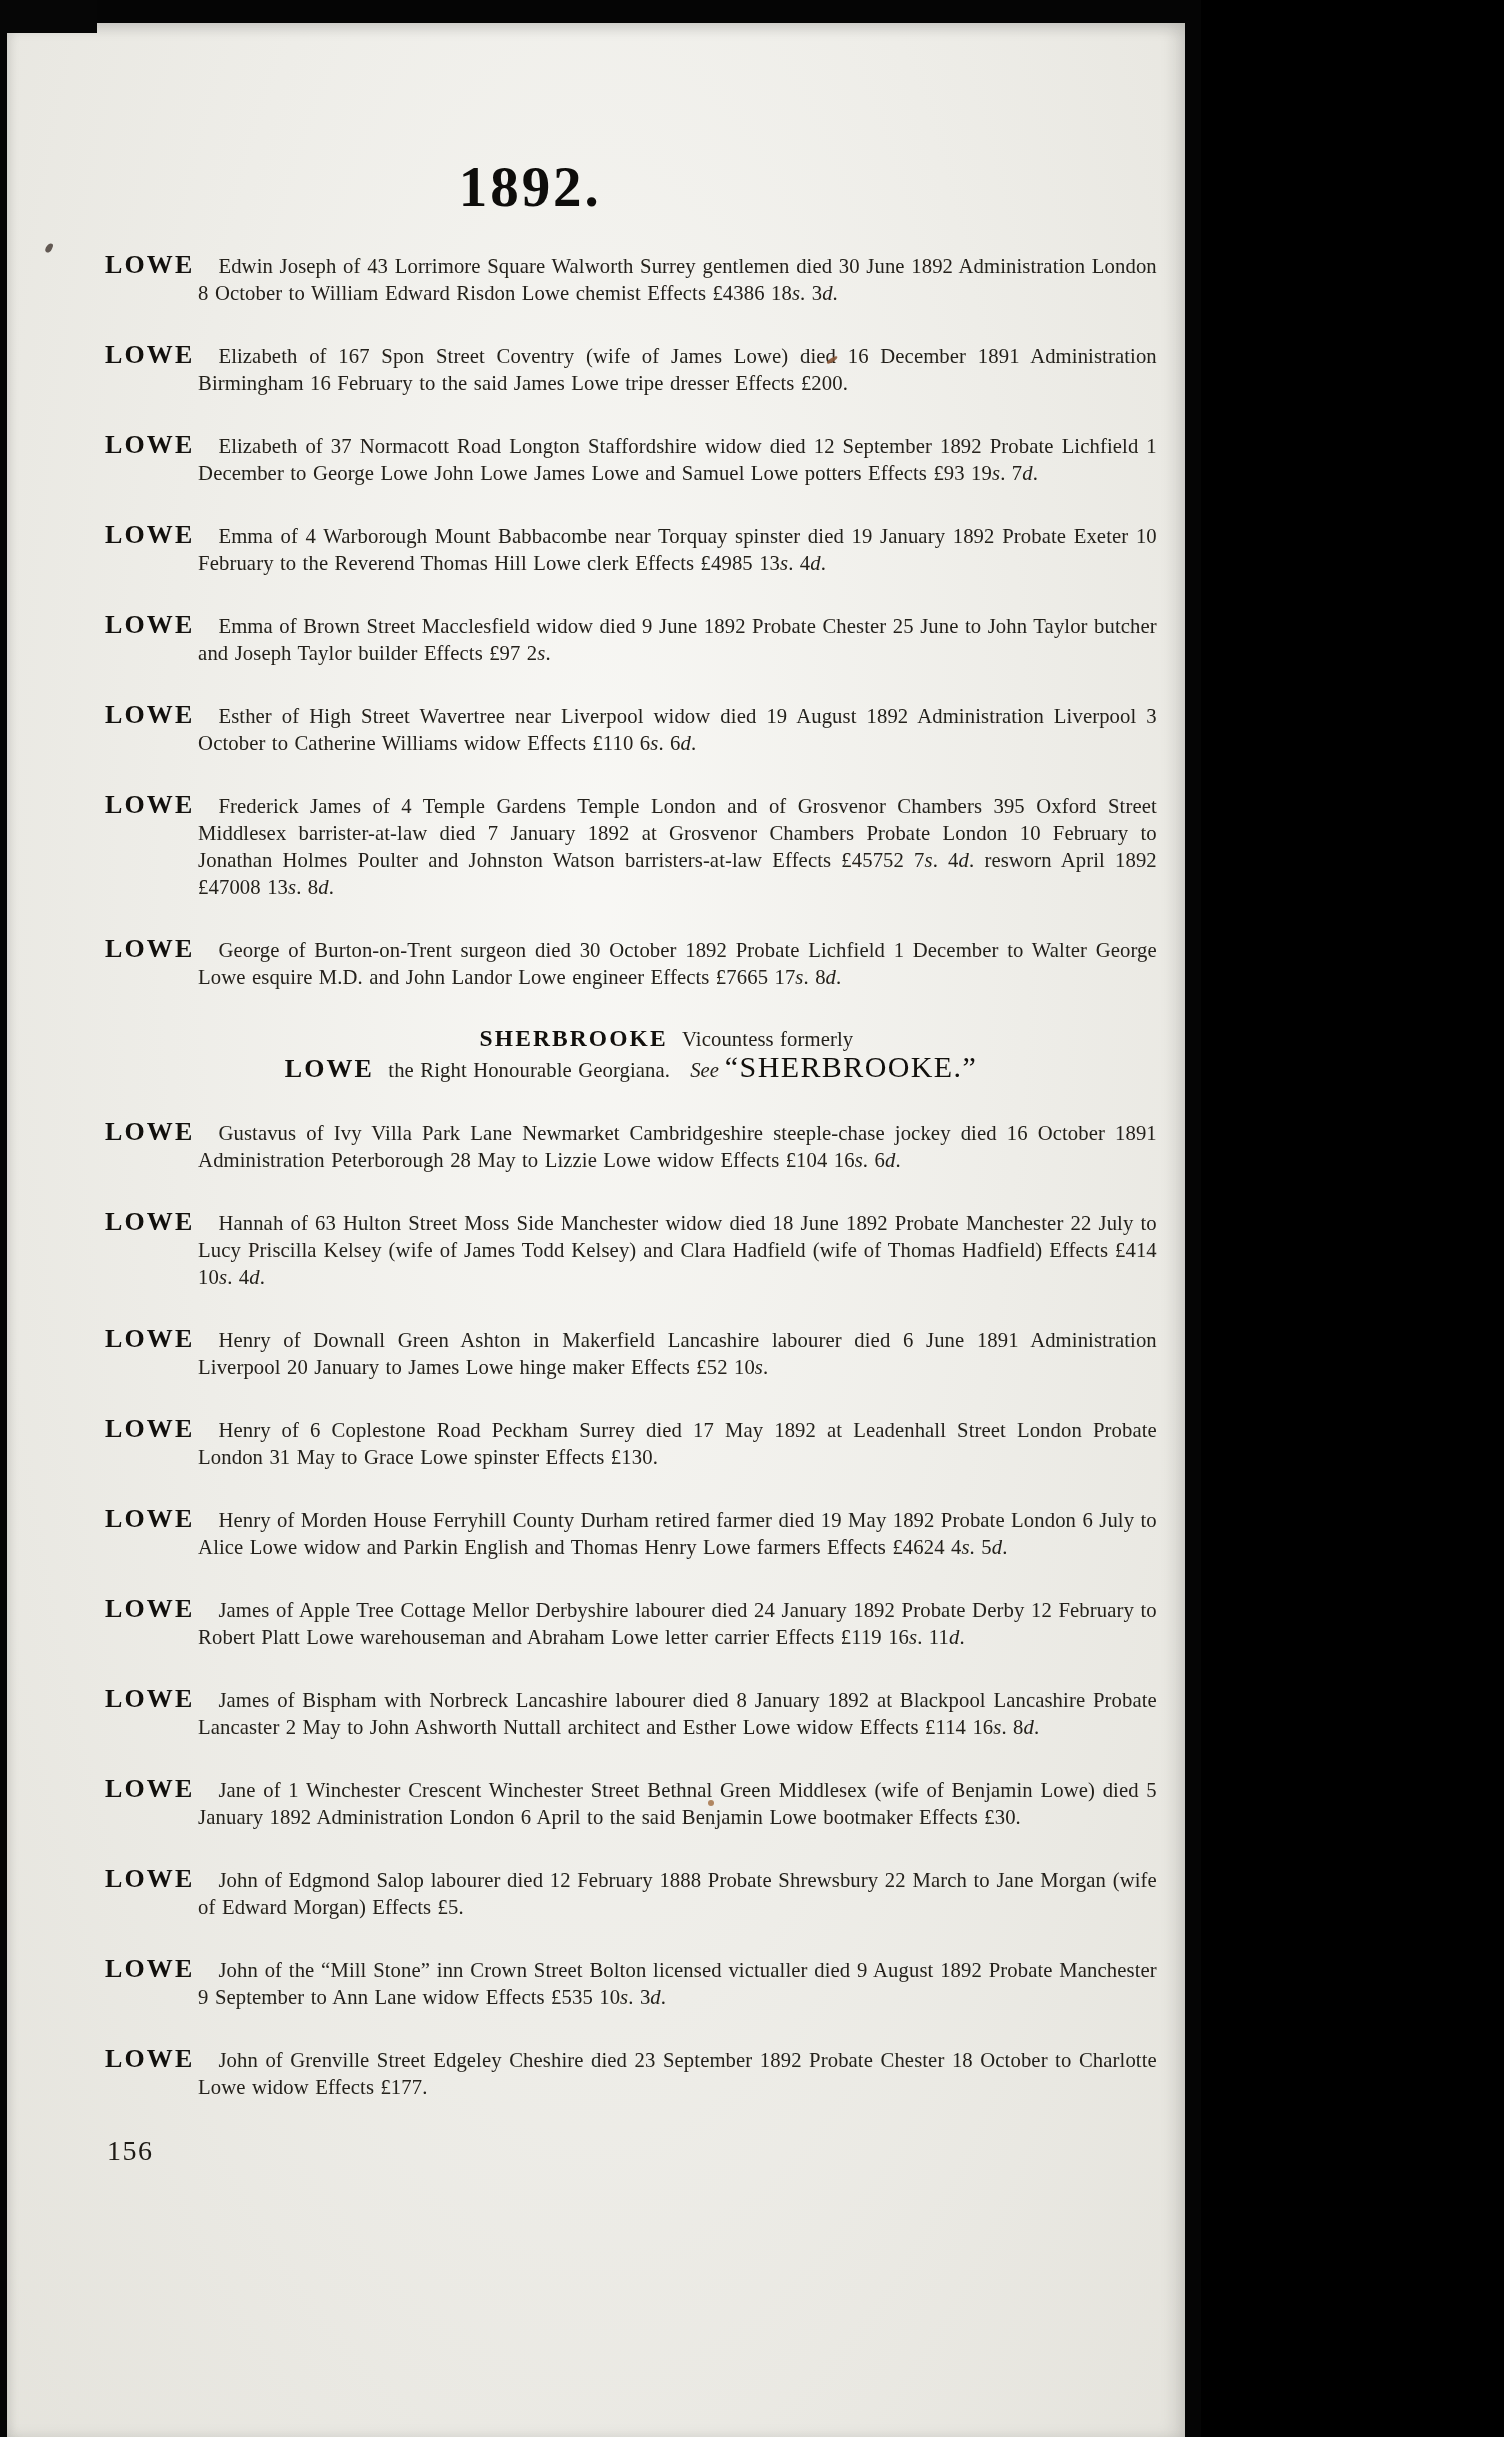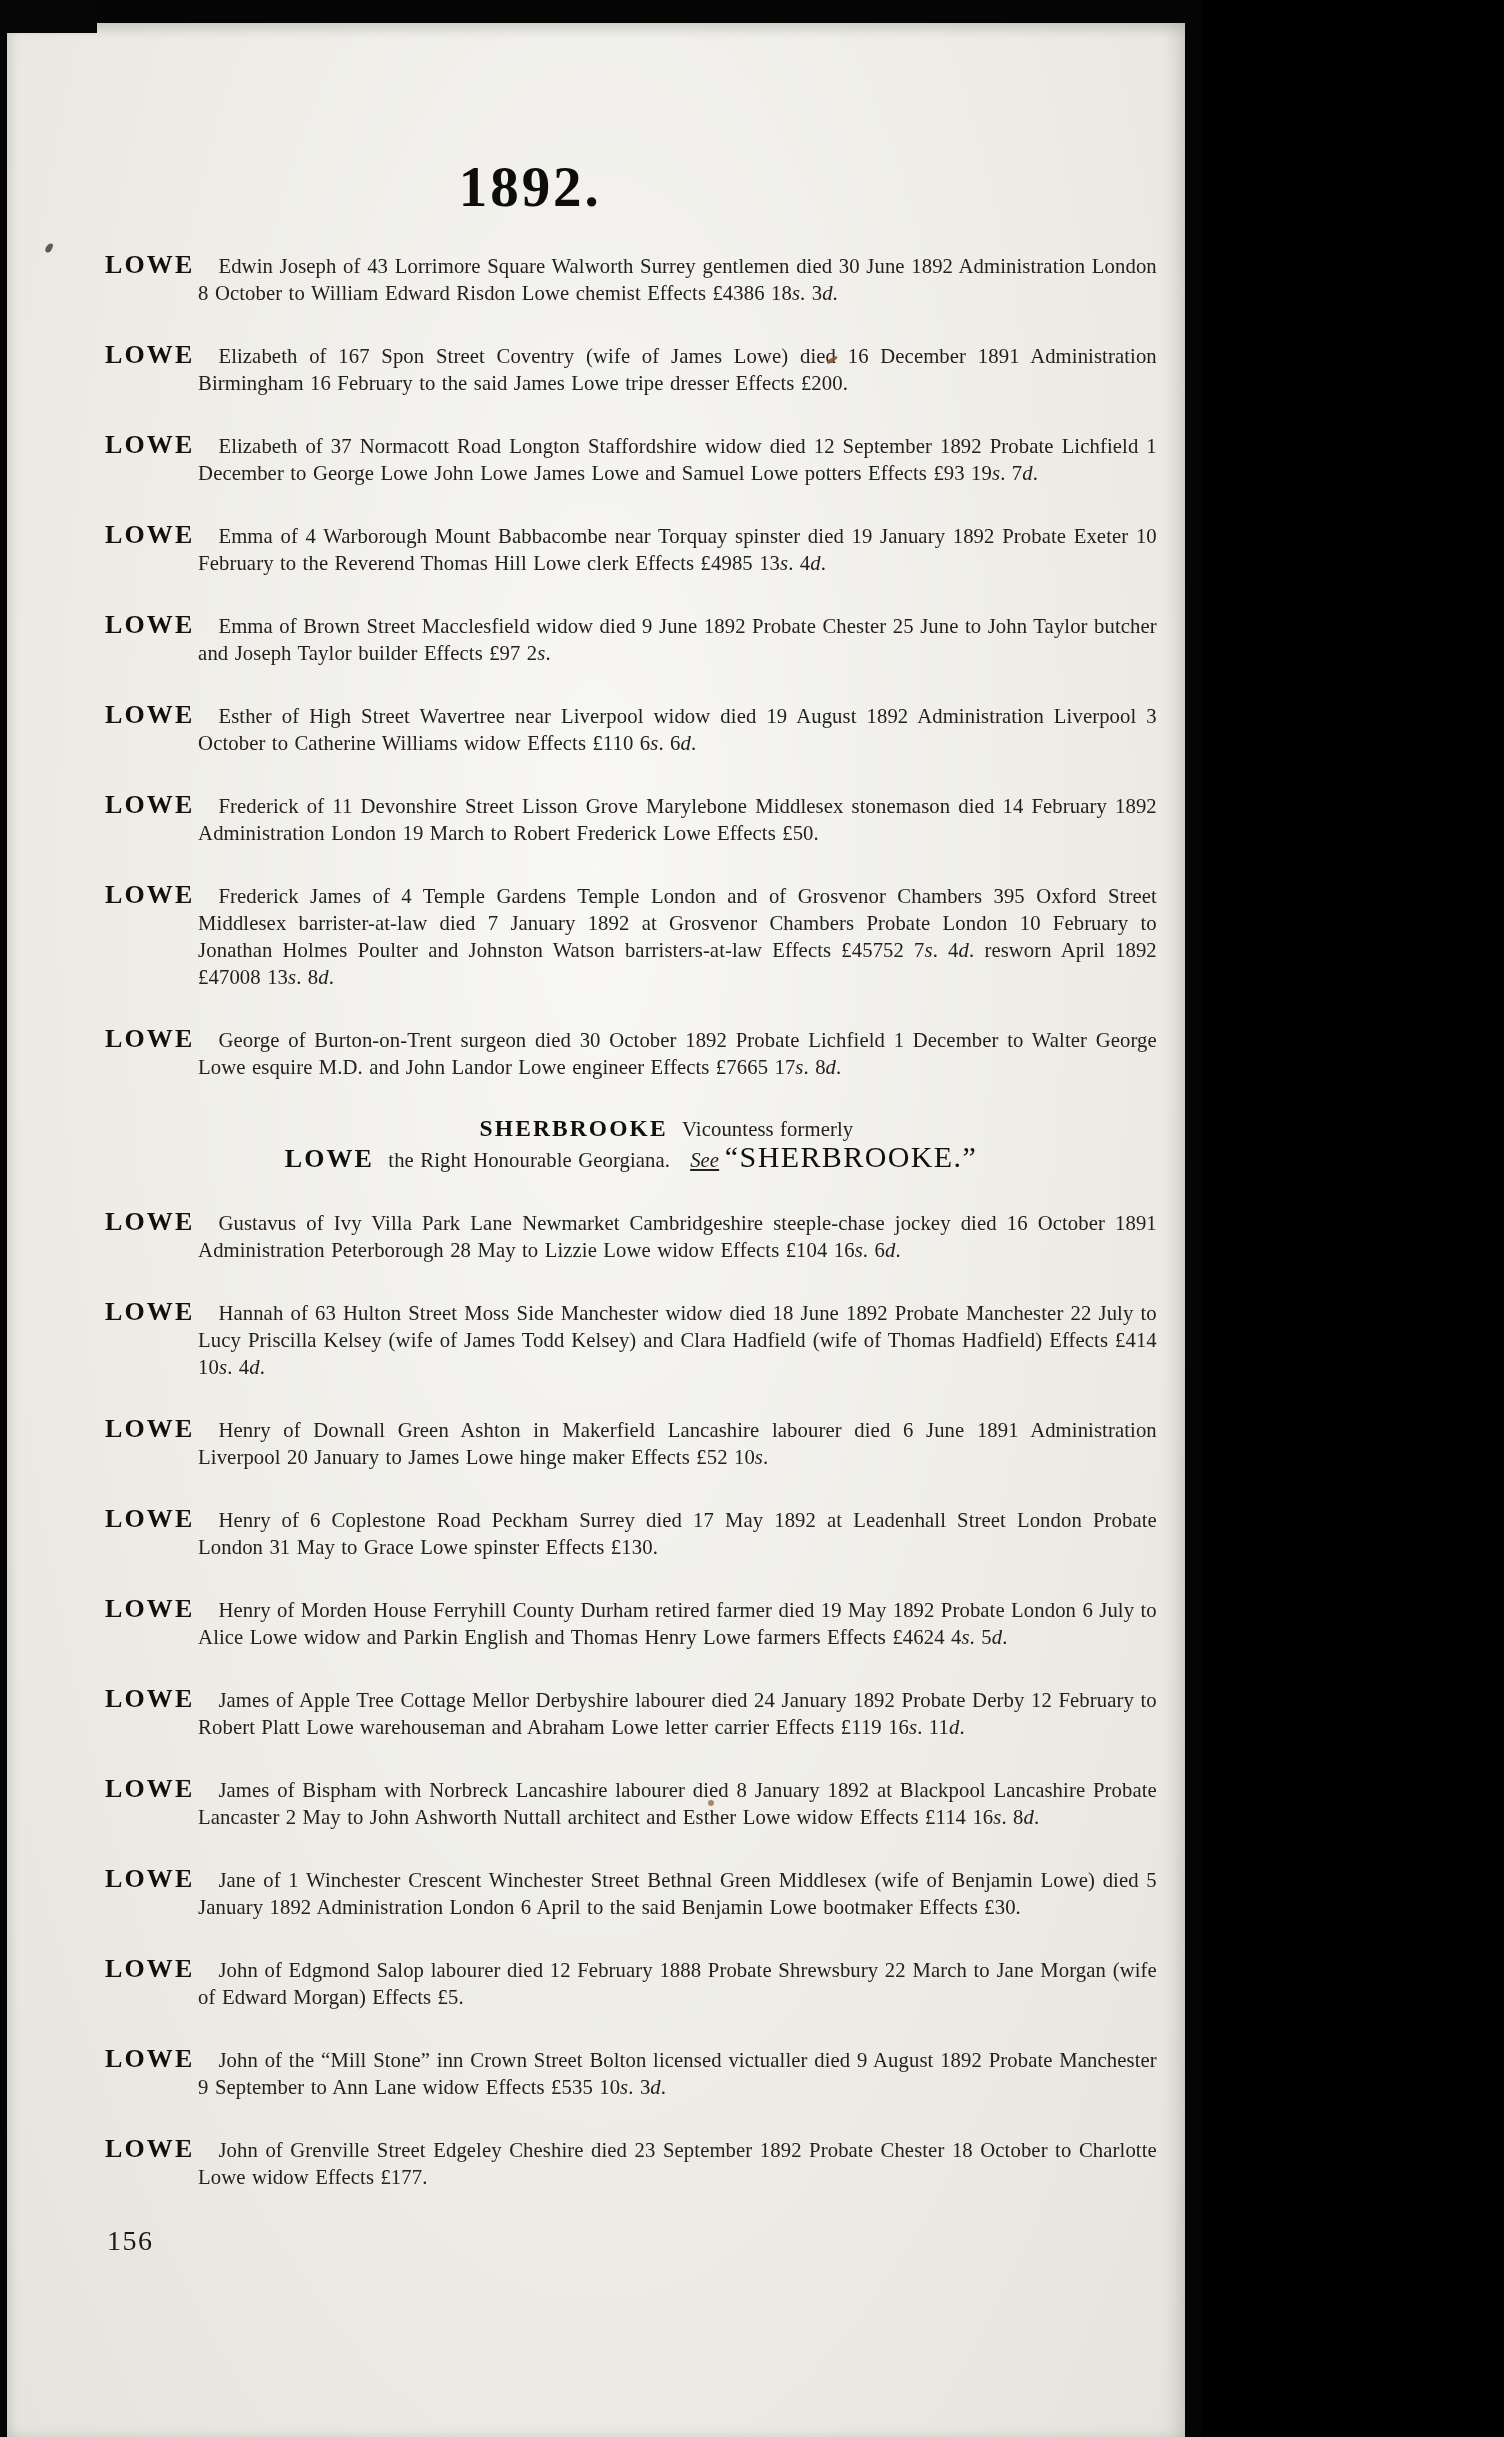--- a/index.html
+++ b/index.html
@@ -43,21 +43,21 @@
     font-weight:bold;font-size:26px;line-height:27px;
     letter-spacing:2.1px;margin-right:24px;
     color:#12100d;white-space:nowrap;
   }
   .hw-sm{font-size:23.5px;margin-right:11.4px;}
   .xref{
     text-align:center;padding-left:0;text-indent:0;
   }
   .xref .headword{margin-right:14.3px;}
   .xref-line1{margin-left:71px;}
-  .see{font-style:italic;margin:0 5.7px 0 20px;text-decoration:underline;}
+  .see{font-style:italic;margin:0 5.7px 0 20px;}
   .see-target{font-weight:normal;font-size:30px;letter-spacing:1.4px;color:#12100d;}
   .etext i, .unit{font-style:italic;}
   .page-number{
     font-size:28px;letter-spacing:1.4px;
     margin:27px 0 0 100px;
     color:#1d1a15;
   }
   .speck{position:absolute;}
   .speck-1{left:39px;top:220px;width:6.4px;height:10px;background:#4a403a;border-radius:65% 35% 55% 45%;transform:rotate(24deg);opacity:.85;}
   .speck-2{left:819px;top:335px;width:12px;height:3.6px;background:#8a5736;border-radius:50%;transform:rotate(-32deg);opacity:.9;}
@@ -69,21 +69,20 @@
 <div class="page">
   <div class="paper">
     <h1 class="year-title">1892.</h1>
     <div class="entries">
         <p class="entry"><span class="headword">LOWE</span><span class="etext">Edwin Joseph of 43 Lorrimore Square Walworth Surrey gentlemen died 30 June 1892 Administration London 8 October to William Edward Risdon Lowe chemist Effects £4386 18<i class="unit">s</i>. 3<i class="unit">d</i>.</span></p>
         <p class="entry"><span class="headword">LOWE</span><span class="etext">Elizabeth of 167 Spon Street Coventry (wife of James Lowe) died 16 December 1891 Administration Birmingham 16 February to the said James Lowe tripe dresser Effects £200.</span></p>
         <p class="entry"><span class="headword">LOWE</span><span class="etext">Elizabeth of 37 Normacott Road Longton Staffordshire widow died 12 September 1892 Probate Lichfield 1 December to George Lowe John Lowe James Lowe and Samuel Lowe potters Effects £93 19<i class="unit">s</i>. 7<i class="unit">d</i>.</span></p>
         <p class="entry"><span class="headword">LOWE</span><span class="etext">Emma of 4 Warborough Mount Babbacombe near Torquay spinster died 19 January 1892 Probate Exeter 10 February to the Reverend Thomas Hill Lowe clerk Effects £4985 13<i class="unit">s</i>. 4<i class="unit">d</i>.</span></p>
         <p class="entry"><span class="headword">LOWE</span><span class="etext">Emma of Brown Street Macclesfield widow died 9 June 1892 Probate Chester 25 June to John Taylor butcher and Joseph Taylor builder Effects £97 2<i class="unit">s</i>.</span></p>
         <p class="entry"><span class="headword">LOWE</span><span class="etext">Esther of High Street Wavertree near Liverpool widow died 19 August 1892 Administration Liverpool 3 October to Catherine Williams widow Effects £110 6<i class="unit">s</i>. 6<i class="unit">d</i>.</span></p>
-        <p class="entry"><span class="headword">LOWE</span><span class="etext">Frederick of 11 Devonshire Street Lisson Grove Marylebone Middlesex stonemason died 14 February 1892 Administration London 19 March to Robert Frederick Lowe Effects £50.</span></p>
         <p class="entry"><span class="headword">LOWE</span><span class="etext">Frederick James of 4 Temple Gardens Temple London and of Grosvenor Chambers 395 Oxford Street Middlesex barrister-at-law died 7 January 1892 at Grosvenor Chambers Probate London 10 February to Jonathan Holmes Poulter and Johnston Watson barristers-at-law Effects £45752 7<i class="unit">s</i>. 4<i class="unit">d</i>. resworn April 1892 £47008 13<i class="unit">s</i>. 8<i class="unit">d</i>.</span></p>
         <p class="entry"><span class="headword">LOWE</span><span class="etext">George of Burton-on-Trent surgeon died 30 October 1892 Probate Lichfield 1 December to Walter George Lowe esquire M.D. and John Landor Lowe engineer Effects £7665 17<i class="unit">s</i>. 8<i class="unit">d</i>.</span></p>
         <p class="entry xref"><span class="xref-line1"><span class="headword hw-sm">SHERBROOKE</span><span>Vicountess formerly</span></span><br><span class="headword">LOWE</span><span>the Right Honourable Georgiana.</span><span class="see">See</span><span class="see-target">“SHERBROOKE.”</span></p>
         <p class="entry"><span class="headword">LOWE</span><span class="etext">Gustavus of Ivy Villa Park Lane Newmarket Cambridgeshire steeple-chase jockey died 16 October 1891 Administration Peterborough 28 May to Lizzie Lowe widow Effects £104 16<i class="unit">s</i>. 6<i class="unit">d</i>.</span></p>
         <p class="entry"><span class="headword">LOWE</span><span class="etext">Hannah of 63 Hulton Street Moss Side Manchester widow died 18 June 1892 Probate Manchester 22 July to Lucy Priscilla Kelsey (wife of James Todd Kelsey) and Clara Hadfield (wife of Thomas Hadfield) Effects £414 10<i class="unit">s</i>. 4<i class="unit">d</i>.</span></p>
         <p class="entry"><span class="headword">LOWE</span><span class="etext">Henry of Downall Green Ashton in Makerfield Lancashire labourer died 6 June 1891 Administration Liverpool 20 January to James Lowe hinge maker Effects £52 10<i class="unit">s</i>.</span></p>
         <p class="entry"><span class="headword">LOWE</span><span class="etext">Henry of 6 Coplestone Road Peckham Surrey died 17 May 1892 at Leadenhall Street London Probate London 31 May to Grace Lowe spinster Effects £130.</span></p>
         <p class="entry"><span class="headword">LOWE</span><span class="etext">Henry of Morden House Ferryhill County Durham retired farmer died 19 May 1892 Probate London 6 July to Alice Lowe widow and Parkin English and Thomas Henry Lowe farmers Effects £4624 4<i class="unit">s</i>. 5<i class="unit">d</i>.</span></p>
         <p class="entry"><span class="headword">LOWE</span><span class="etext">James of Apple Tree Cottage Mellor Derbyshire labourer died 24 January 1892 Probate Derby 12 February to Robert Platt Lowe warehouseman and Abraham Lowe letter carrier Effects £119 16<i class="unit">s</i>. 11<i class="unit">d</i>.</span></p>
         <p class="entry"><span class="headword">LOWE</span><span class="etext">James of Bispham with Norbreck Lancashire labourer died 8 January 1892 at Blackpool Lancashire Probate Lancaster 2 May to John Ashworth Nuttall architect and Esther Lowe widow Effects £114 16<i class="unit">s</i>. 8<i class="unit">d</i>.</span></p>

